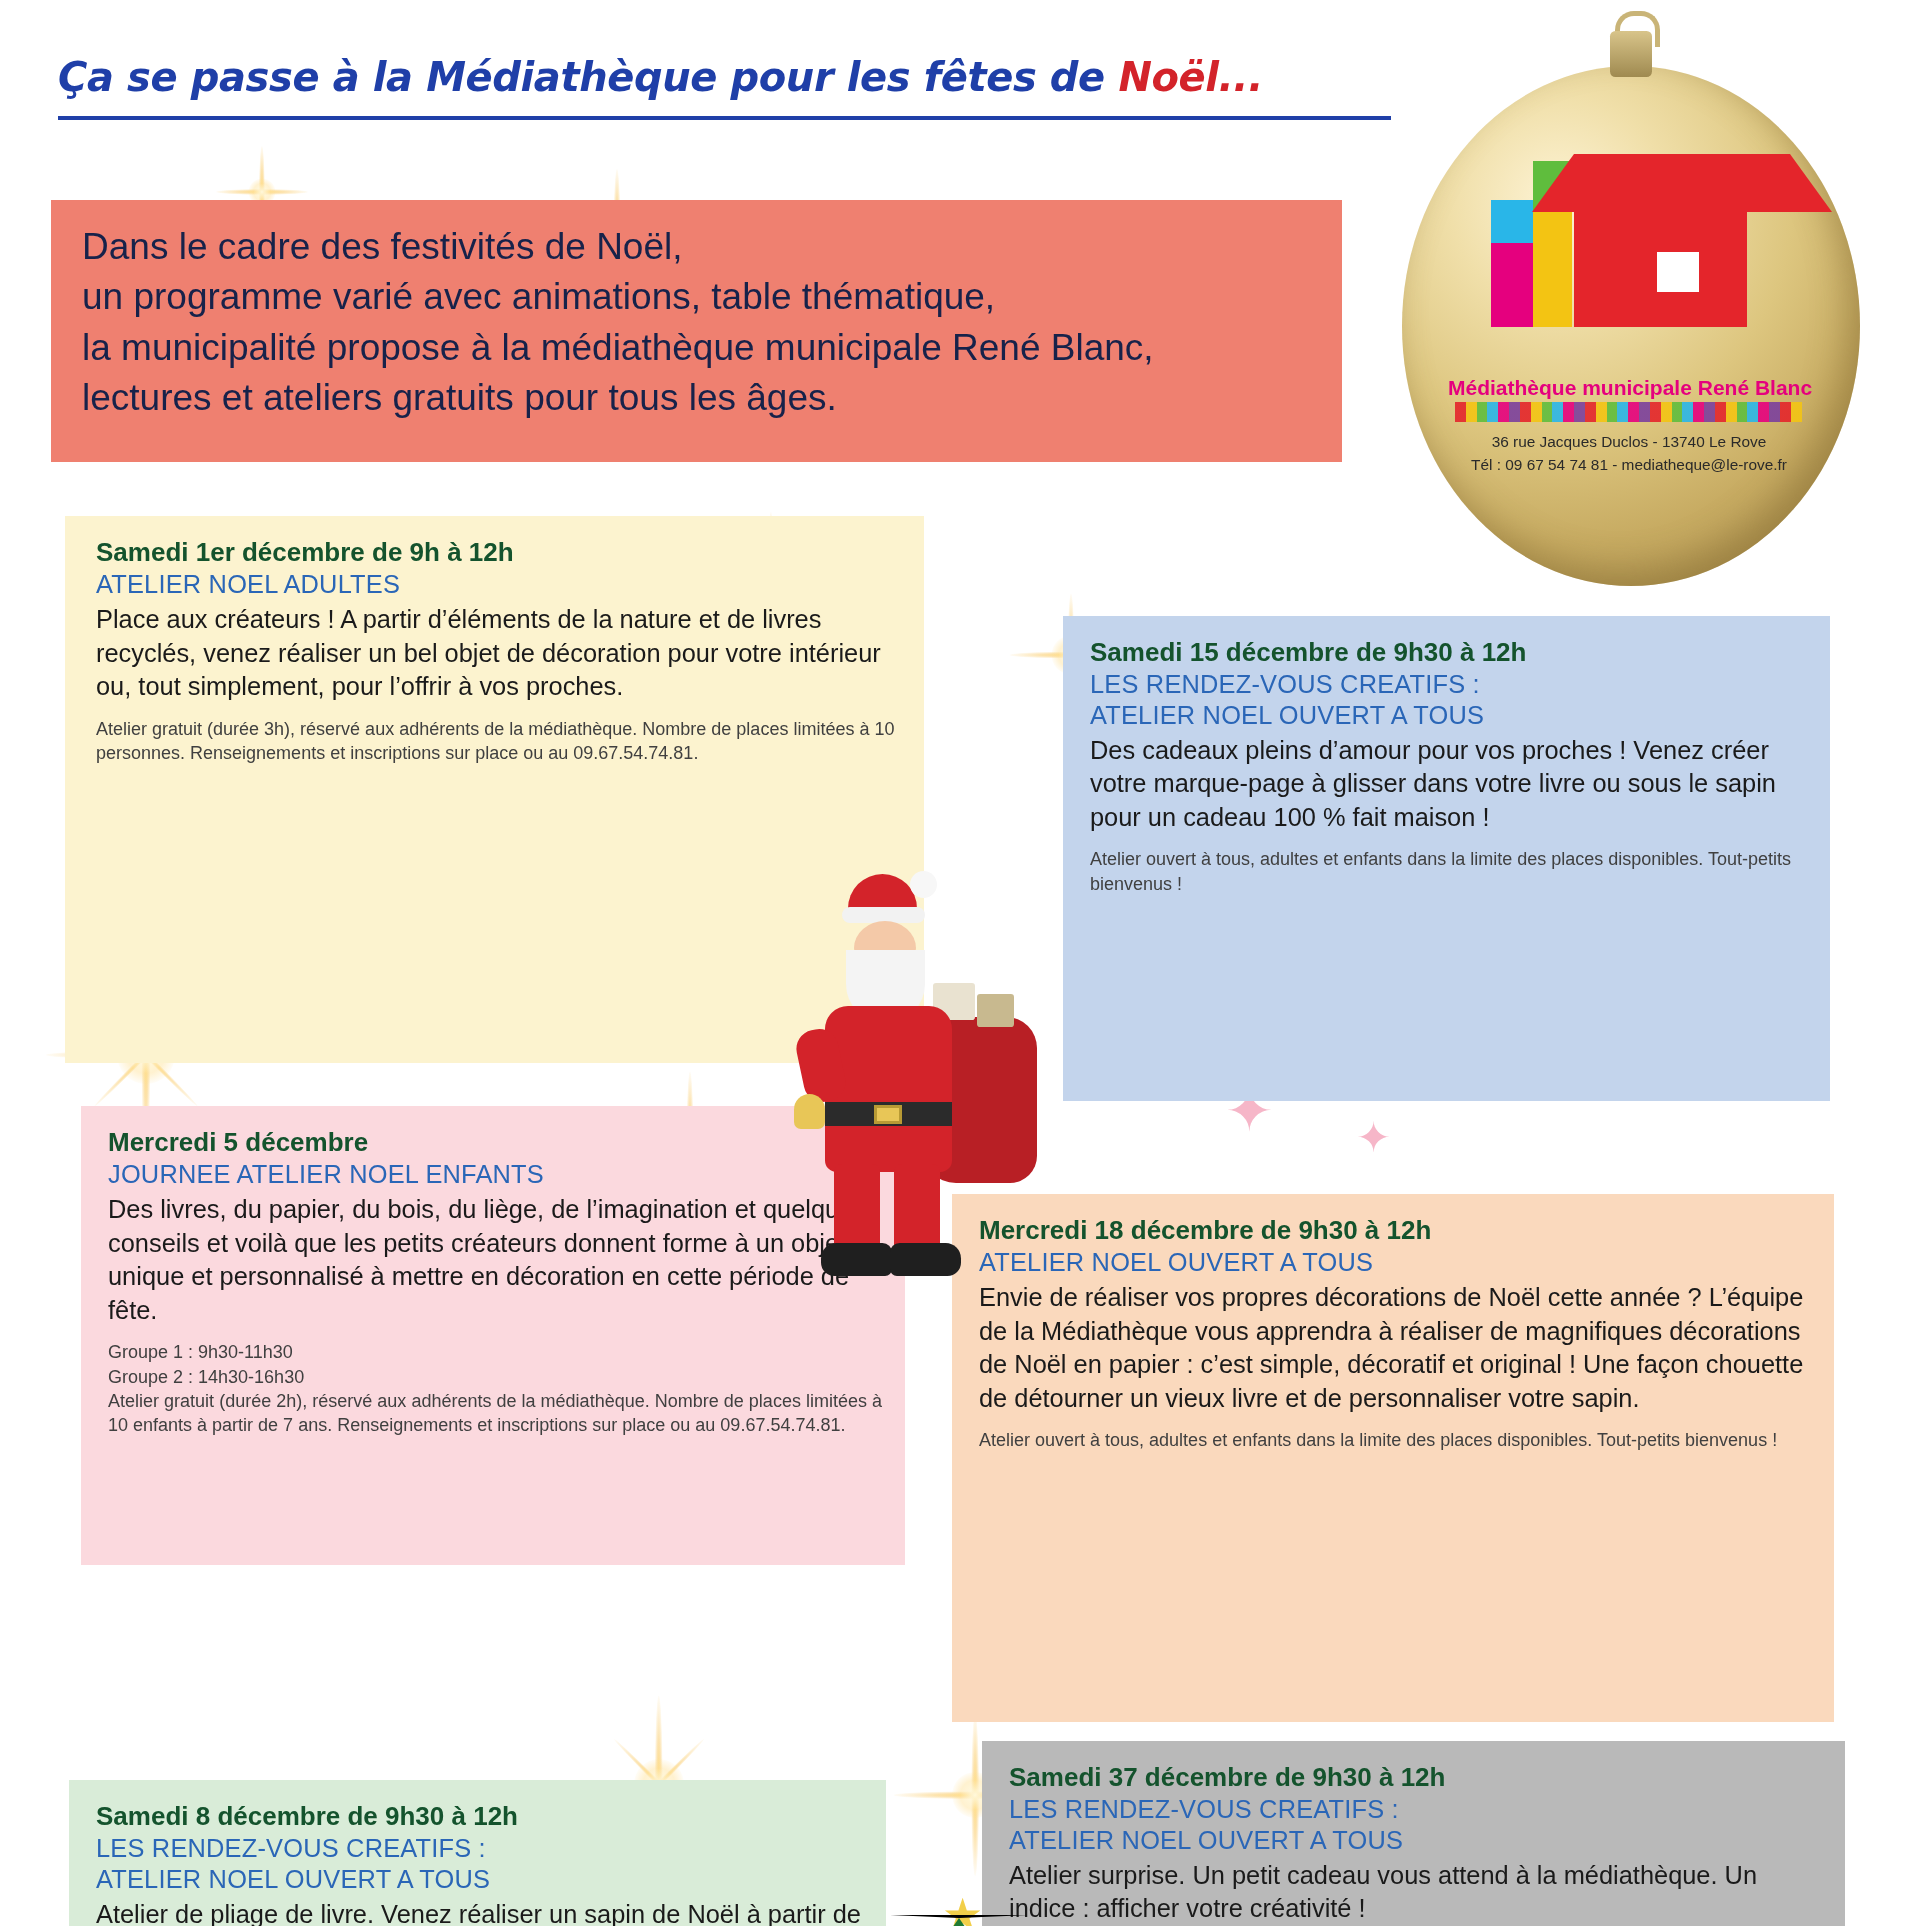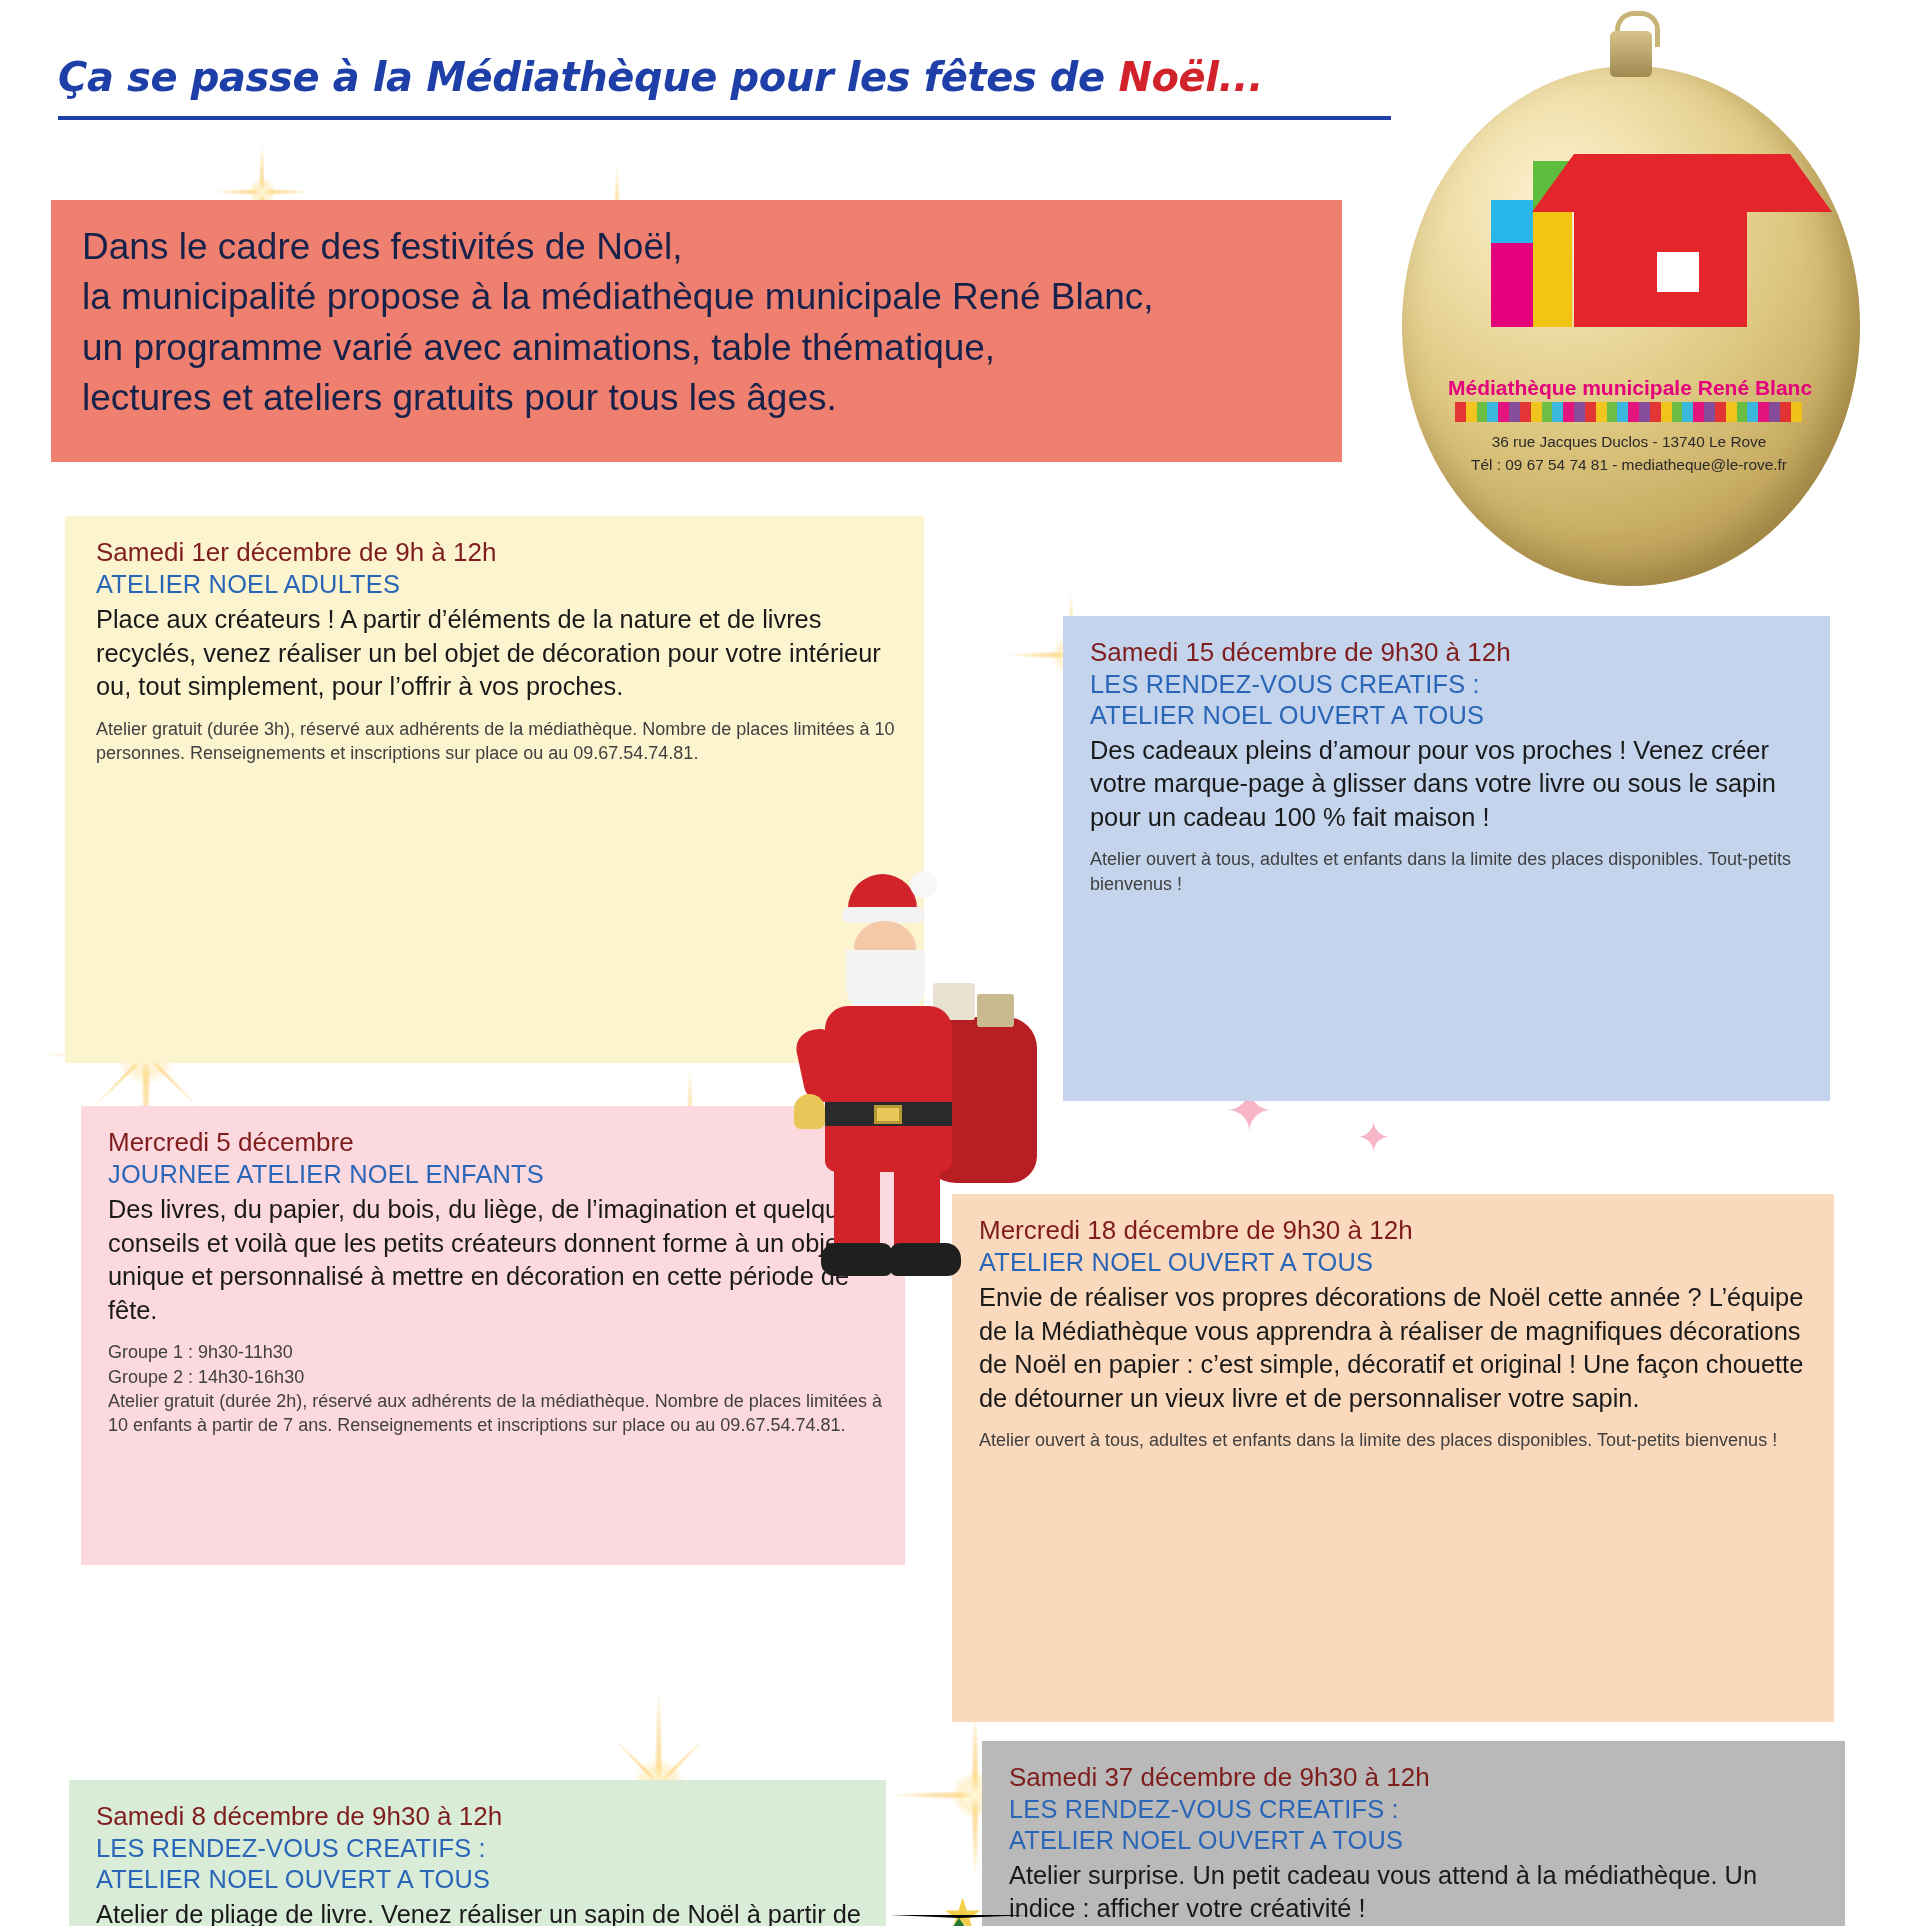--- a/index.html
+++ b/index.html
@@ -213,23 +213,23 @@
   }
 
   
   .card {
     position: absolute;
     box-sizing: border-box;
     z-index: 5;
   }
   .card .date {
     font-family: "Liberation Sans", sans-serif;
-    font-weight: normal;
+    font-weight: bold;
     font-size: 26px;
-    color: #7f1d1d;
+    color: #14532d;
     margin: 0 0 2.3px 0;
     white-space: nowrap;
   }
   .card .subtitle {
     font-family: "Liberation Sans", sans-serif;
     font-size: 25.4px;
     color: #2a66b7;
     margin: 0 0 1.5px 0;
     letter-spacing: 0.2px;
   }
@@ -286,22 +286,22 @@
 </head>
 <body>
 
 <div id="header-title">
   <span class="title-text"><span>Ça se passe à la Médiathèque pour les fêtes de </span><span class="red">Noël...</span></span>
 </div>
 <div id="header-rule"></div>
 
 <div id="intro-box">
   <p>Dans le cadre des festivités de Noël,</p>
+  <p>un programme varié avec animations, table thématique,</p>
   <p>la municipalité propose à la médiathèque municipale René Blanc,</p>
-  <p>un programme varié avec animations, table thématique,</p>
   <p>lectures et ateliers gratuits pour tous les âges.</p>
 </div>
 
 <div id="ornament">
   <div class="hook"></div>
   <div class="cap"></div>
   <div class="ball"></div>
   <div class="logo-card">
     <div class="bar c"></div>
     <div class="bar m"></div>

